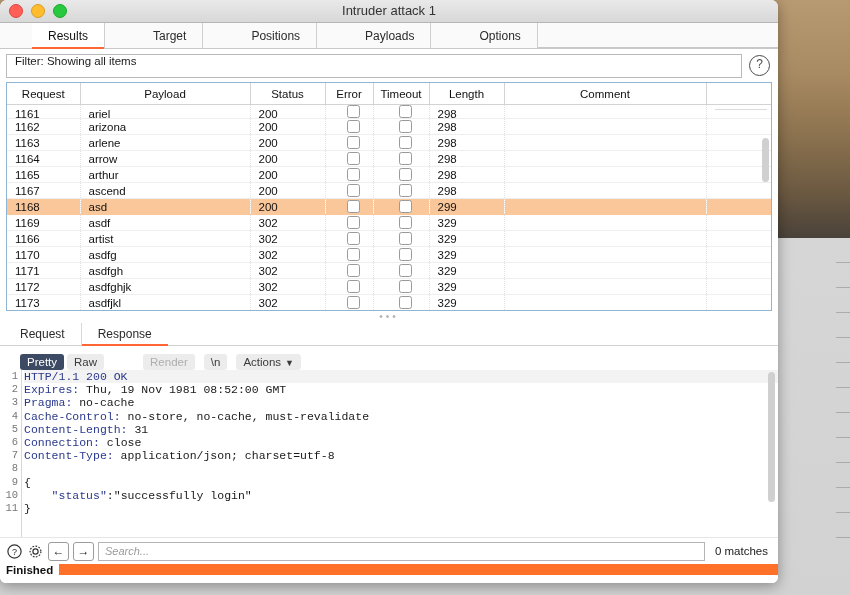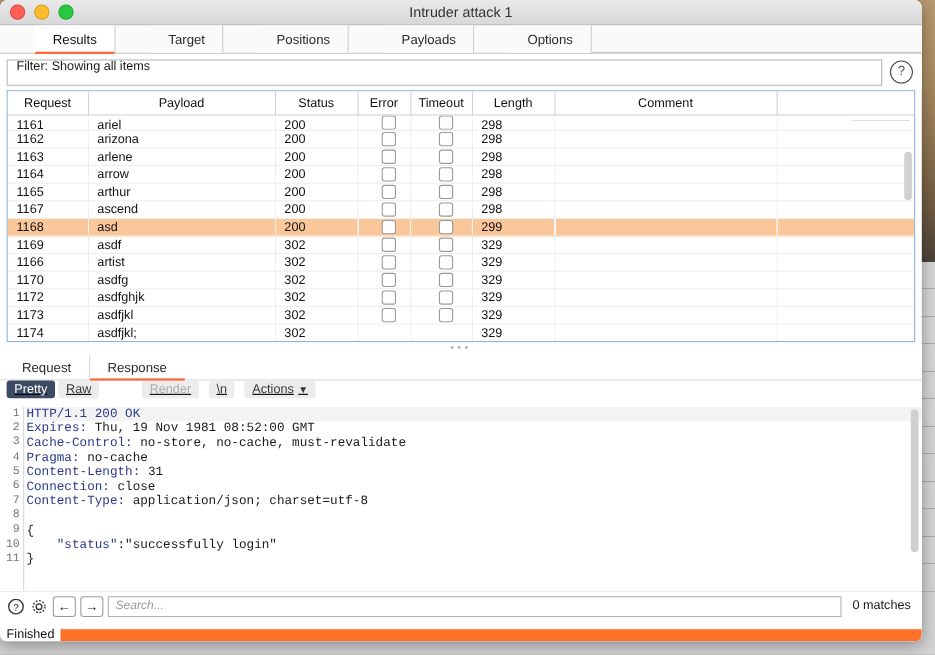--- a/index.html
+++ b/index.html
@@ -13,21 +13,21 @@
   #desktop {
     position: absolute; inset: 0;
     background:
       linear-gradient(180deg,#b89a72 0%, #a98b63 12%, #8e7450 22%, #6d5a42 32%, #4a4239 40%, #d6d6d6 40%, #d2d2d2 100%);
   }
   #desktop .desk-lines {
     position: absolute; left: 836px; top: 238px; width: 14px; height: 300px;
     background: repeating-linear-gradient(180deg, rgba(255,255,255,0) 0px, rgba(255,255,255,0) 24px, rgba(120,120,120,.45) 24px, rgba(120,120,120,.45) 25px);
   }
   #win {
-    position: absolute; left: 0; top: 0; width: 838px; height: 583px;
+    position: absolute; left: 0; top: 0; width: 778px; height: 583px;
     background: #ffffff;
     border-radius: 7px 7px 6px 6px;
     box-shadow: 0 3px 14px rgba(0,0,0,.35);
     overflow: hidden;
     display: flex; flex-direction: column;
   }
   
   .titlebar {
     height: 22px; flex: 0 0 22px;
     background: linear-gradient(180deg,#e9e9e9 0%,#d8d8d8 100%);
@@ -134,22 +134,22 @@
     display: flex; align-items: center; position: relative;
     border-right: 1px solid #d8d8d8;
   }
   .mtab:last-of-type { border-right: none; }
   .mtab.active::after {
     content: ""; position: absolute; left: 0; right: 0; bottom: -1px;
     height: 2px; background: #ff6633;
   }
   
   .viewbar {
-    flex: 0 0 24px; display: flex; align-items: flex-start; gap: 3px;
-    padding: 0 6px; background: #fff; text-decoration: underline;
+    flex: 0 0 24px; display: flex; align-items: flex-end; gap: 3px;
+    padding: 0 20px; background: #fff;
   }
   .vbtn {
     font-size: 11.5px; padding: 2px 7px; border-radius: 3px; color: #3a3a3a;
     background: #ececec;
   }
   .vbtn.on { background: #3c4a63; color: #fff; }
   .vbtn.off { color: #aeaeae; background: #ececec; margin-left: 36px; }
   .vbtn.plain { background: #ececec; }
   .caret { font-size: 9px; margin-left: 4px; }
   
@@ -193,22 +193,22 @@
     font-size: 12px; color: #222; flex: 0 0 19px;
   }
   .searchinput {
     flex: 1; height: 17px; border: 1px solid #b5b5b5; background: #fff;
     font-size: 11px; color: #9b9b9b; font-style: italic;
     padding-left: 6px; display: flex; align-items: center;
   }
   .matches { font-size: 11.5px; color: #1a1a1a; padding: 0 4px 0 6px; }
   
   .statusbar {
-    flex: 0 0 19px; display: flex; align-items: flex-end;
-    padding: 0 0 0 6px; background: #fff; gap: 6px;
+    flex: 0 0 19px; display: flex; align-items: flex-start;
+    padding: 0 0 0 6px; background: #fff; gap: 6px; font-weight: bold;
   }
   .statuslabel { font-size: 11.5px; color: #111; }
   .progress {
     flex: 1; height: 11px; background: #ff7028; margin-right: 0;
   }
 </style>
 </head>
 <body>
 
 <div id="desktop">
@@ -371,20 +371,30 @@
             <td class="c-num">1170</td>
             <td class="c-ctr">asdfg</td>
             <td class="c-ctr">302</td>
             <td class="c-chk"><span class="chk"></span></td>
             <td class="c-chk"><span class="chk"></span></td>
             <td class="c-ctr">329</td>
             <td class="c-ctr"></td>
             <td class="c-ctr"></td>
           </tr>
           <tr>
+            <td class="c-num">1171</td>
+            <td class="c-ctr">asdfgh</td>
+            <td class="c-ctr">302</td>
+            <td class="c-chk"><span class="chk"></span></td>
+            <td class="c-chk"><span class="chk"></span></td>
+            <td class="c-ctr">329</td>
+            <td class="c-ctr"></td>
+            <td class="c-ctr"></td>
+          </tr>
+          <tr>
             <td class="c-num">1172</td>
             <td class="c-ctr">asdfghjk</td>
             <td class="c-ctr">302</td>
             <td class="c-chk"><span class="chk"></span></td>
             <td class="c-chk"><span class="chk"></span></td>
             <td class="c-ctr">329</td>
             <td class="c-ctr"></td>
             <td class="c-ctr"></td>
           </tr>
           <tr>
@@ -448,22 +458,22 @@
         <div>8</div>
         <div>9</div>
         <div>10</div>
         <div>11</div>
         <div></div>
         <div></div>
       </div>
     <div class="code">
         <div class="ln first"><span class="hdr">HTTP/1.1 200 OK</span></div>
         <div class="ln"><span class="hdr">Expires:</span><span> Thu, 19 Nov 1981 08:52:00 GMT</span></div>
+        <div class="ln"><span class="hdr">Pragma:</span><span> no-cache</span></div>
         <div class="ln"><span class="hdr">Cache-Control:</span><span> no-store, no-cache, must-revalidate</span></div>
-        <div class="ln"><span class="hdr">Pragma:</span><span> no-cache</span></div>
         <div class="ln"><span class="hdr">Content-Length:</span><span> 31</span></div>
         <div class="ln"><span class="hdr">Connection:</span><span> close</span></div>
         <div class="ln"><span class="hdr">Content-Type:</span><span> application/json; charset=utf-8</span></div>
         <div class="ln">&nbsp;</div>
         <div class="ln"><span>{</span></div>
         <div class="ln"><span class="jkey">    "status"</span><span>:"successfully login"</span></div>
         <div class="ln"><span>}</span></div>
       </div>
     <div class="resp-scroll"></div>
   </div>

